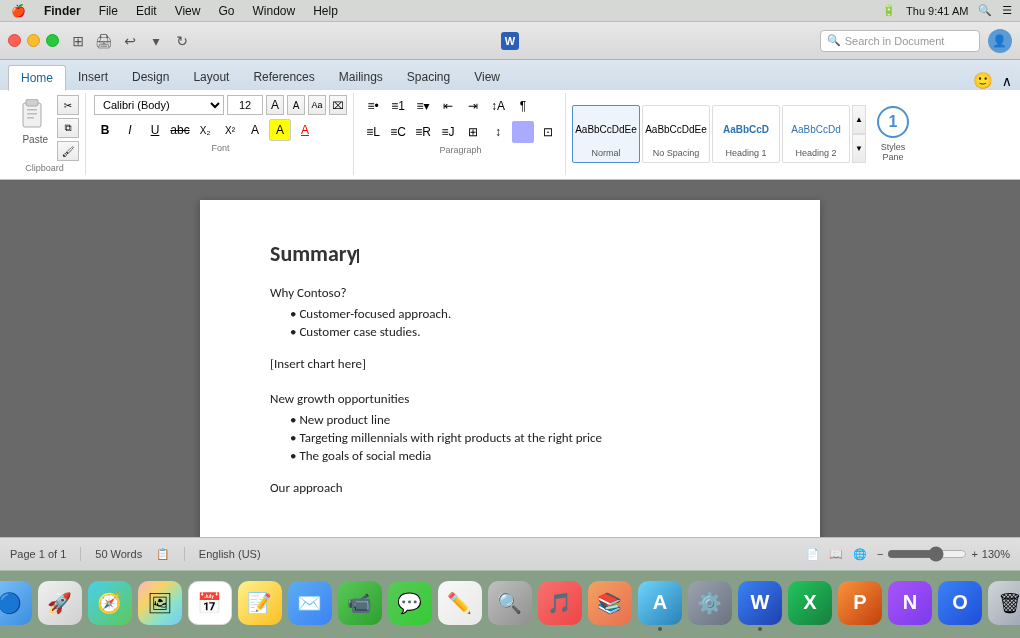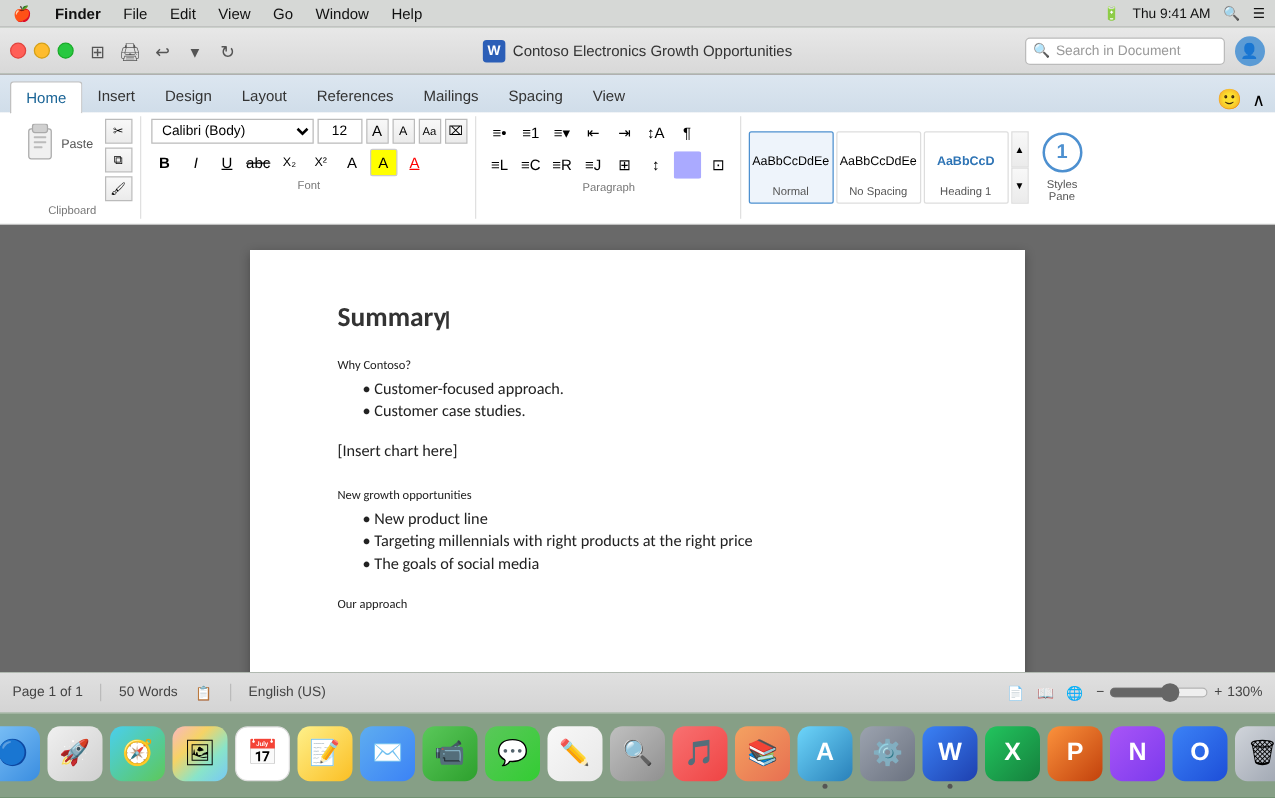--- a/index.html
+++ b/index.html
@@ -175,21 +175,22 @@
     .ribbon-group-label {
       font-size: 9px;
       color: #777;
       text-align: center;
       margin-top: 2px;
     }
 
     
     .paste-btn {
       display: flex;
-      align-items: center;
+      flex-direction: column;
+      align-items: flex-end;
       gap: 1px;
       cursor: pointer;
       padding: 2px 6px;
     }
     .paste-icon {
       width: 32px;
       height: 36px;
       display: flex;
       align-items: center;
       justify-content: center;
@@ -327,21 +328,21 @@
 
     .doc-title {
       font-size: 22px;
       font-weight: bold;
       color: #333;
       margin-bottom: 18px;
       font-family: 'Calibri', Arial, sans-serif;
     }
 
     .doc-section-heading {
-      font-size: 10px;
+      font-size: 13px;
       color: #222;
       margin-bottom: 6px;
       font-family: 'Calibri', Arial, sans-serif;
     }
 
     .doc-bullet {
       font-size: 13px;
       color: #222;
       margin-bottom: 3px;
       padding-left: 20px;
@@ -517,21 +518,20 @@
   </div>
   <div class="title-bar-controls">
     <button class="tb-icon-btn">⊞</button>
     <button class="tb-icon-btn">🖨</button>
     <button class="tb-icon-btn">↩</button>
     <button class="tb-icon-btn">▾</button>
     <button class="tb-icon-btn">↻</button>
   </div>
   <div class="title-bar-title">
     <div class="word-icon-small">W</div>
-    <span>Contoso Electronics Growth Opportunities</span>
   </div>
   <div class="title-bar-right">
     <div class="search-bar">
       <span>🔍</span>
       <span>Search in Document</span>
     </div>
     <div class="user-icon-btn">👤</div>
   </div>
 </div>
 
@@ -635,20 +635,24 @@
           <div class="style-preview" style="font-size:10px;">AaBbCcDdEe</div>
           <div class="style-label">Normal</div>
         </div>
         <div class="style-btn">
           <div class="style-preview" style="font-size:10px;">AaBbCcDdEe</div>
           <div class="style-label">No Spacing</div>
         </div>
         <div class="style-btn">
           <div class="style-preview" style="font-size:10px;color:#2e74b5;font-weight:bold;">AaBbCcD</div>
           <div class="style-label">Heading 1</div>
+        </div>
+        <div class="style-btn">
+          <div class="style-preview" style="font-size:10px;color:#2e74b5;">AaBbCcDd</div>
+          <div class="style-label">Heading 2</div>
         </div>
       </div>
       <div style="display:flex;flex-direction:column;gap:0;justify-content:space-between;height:58px;">
         <button class="styles-scroll-btn">▲</button>
         <button class="styles-scroll-btn">▼</button>
       </div>
       <div class="styles-pane-btn">
         <div class="styles-pane-circle">1</div>
         <span style="font-size:9px;text-align:center;">Styles<br>Pane</span>
       </div>

